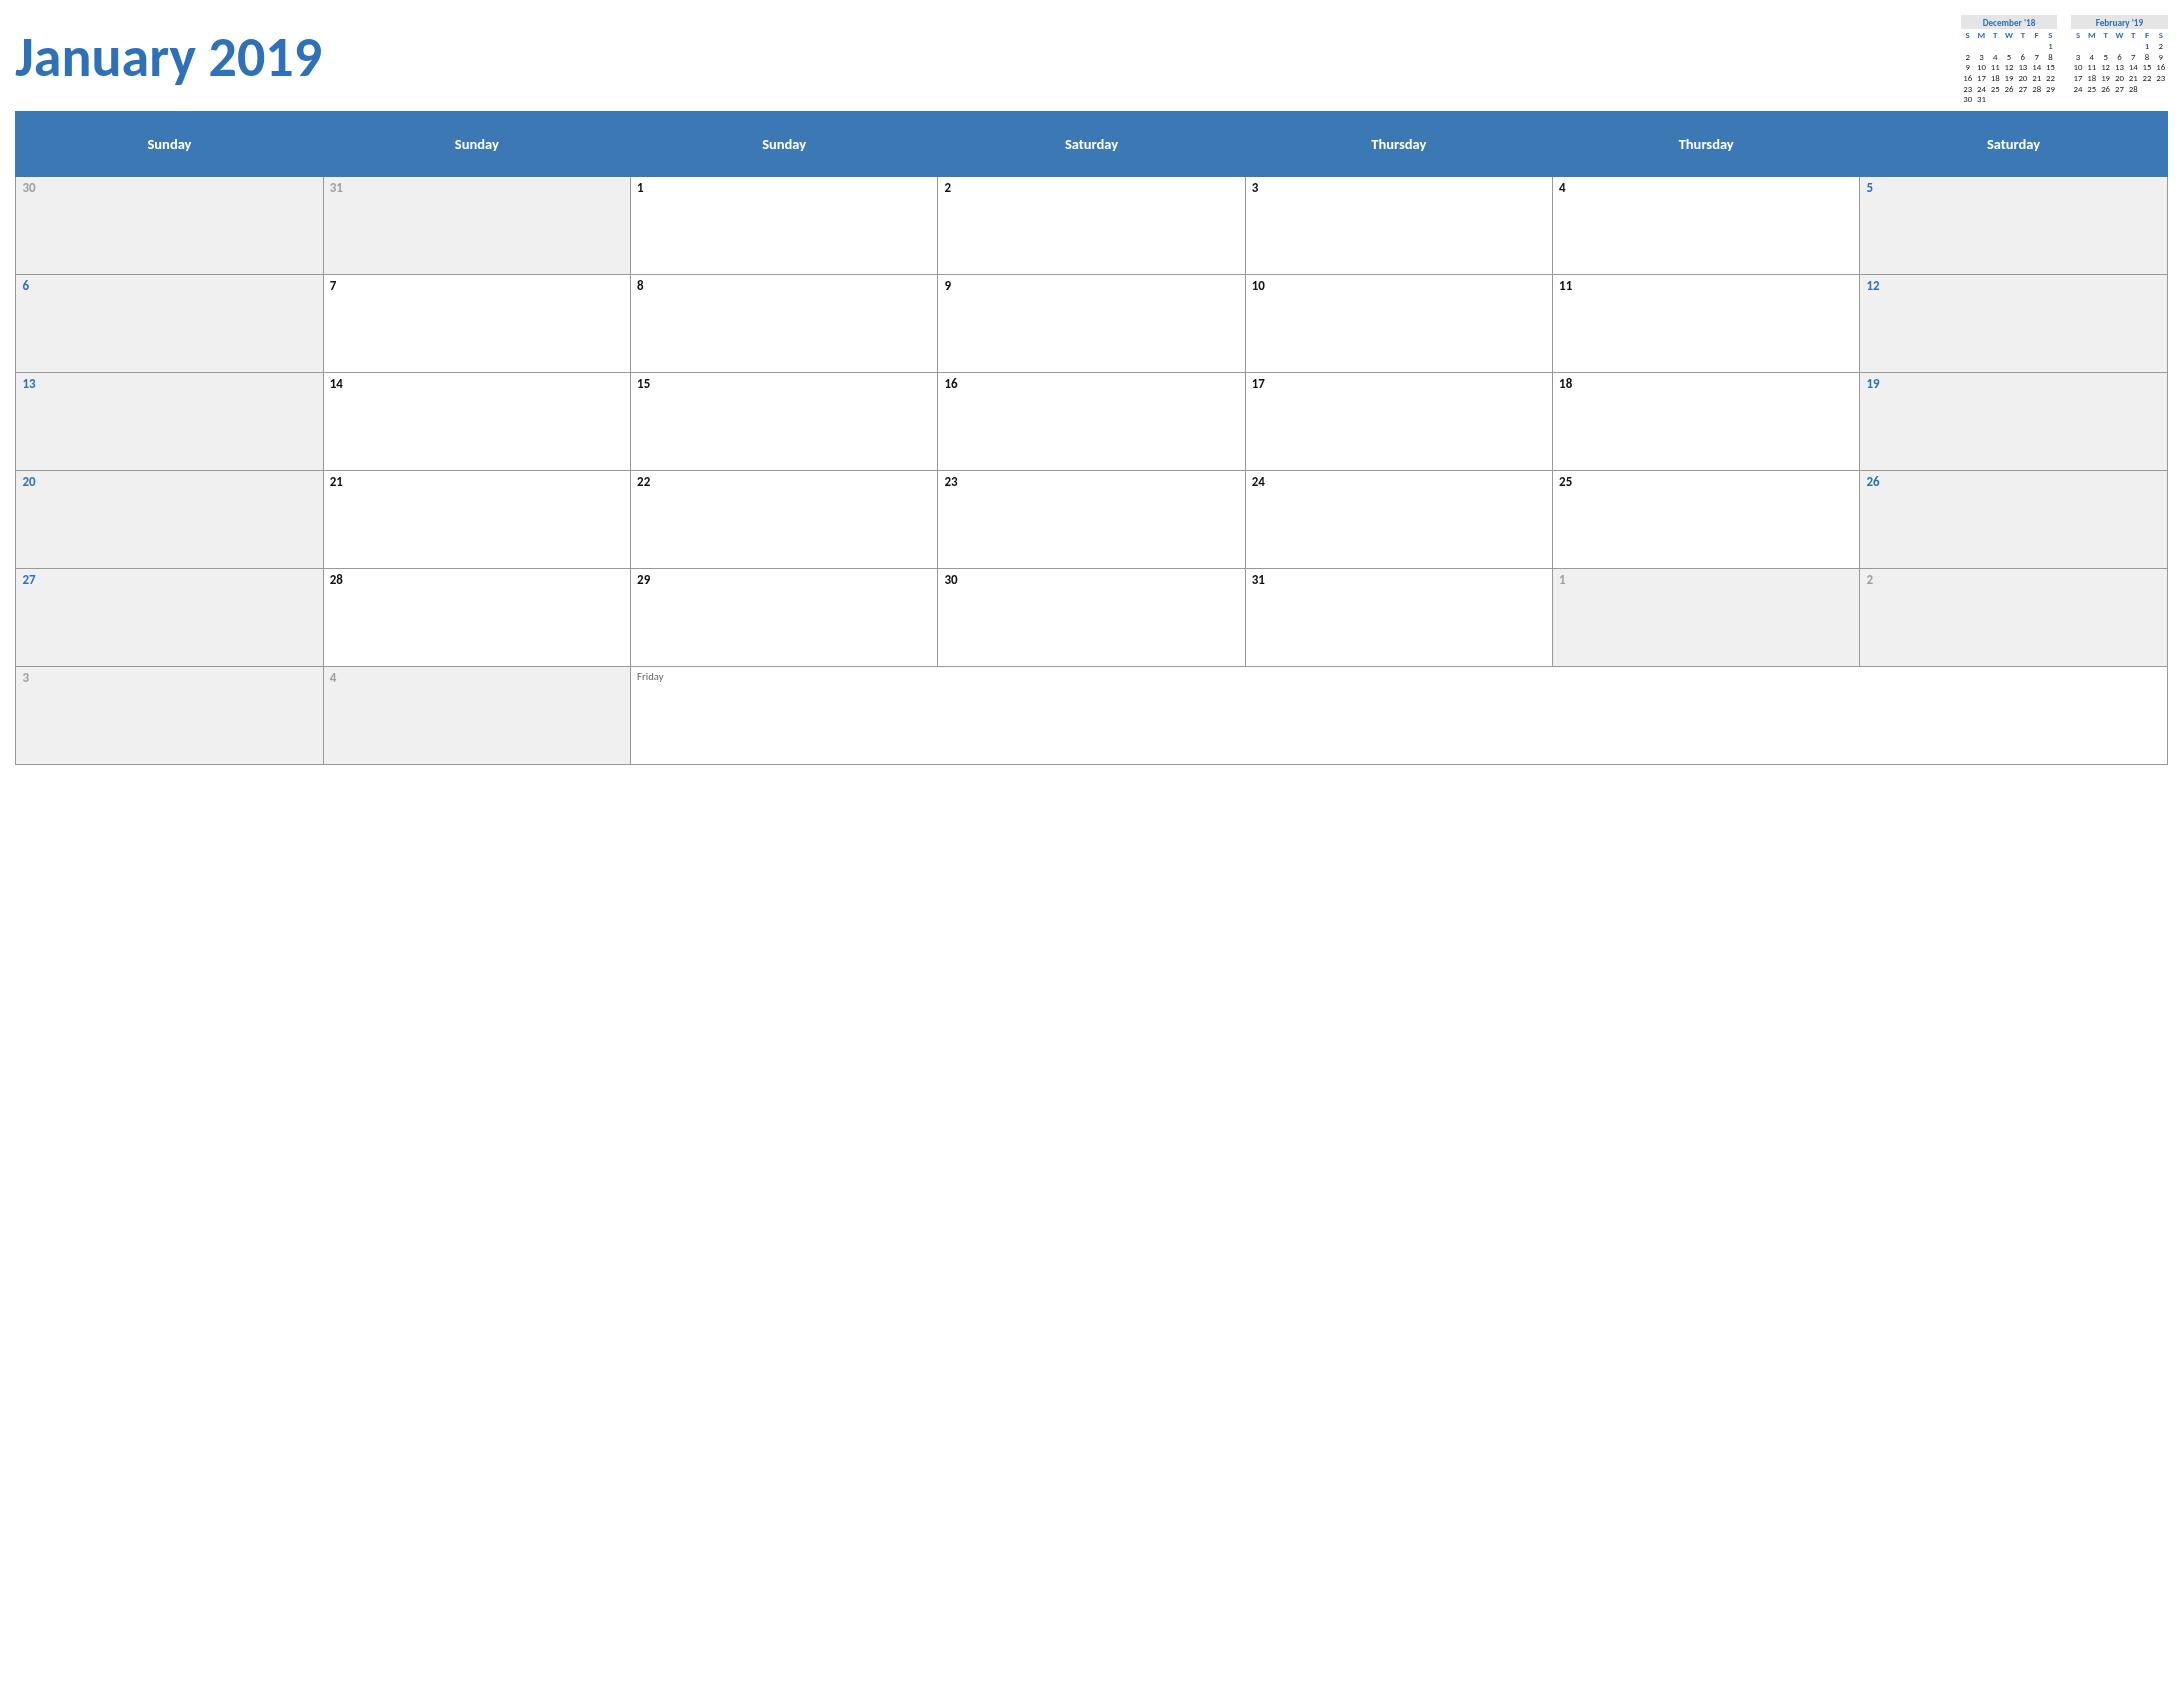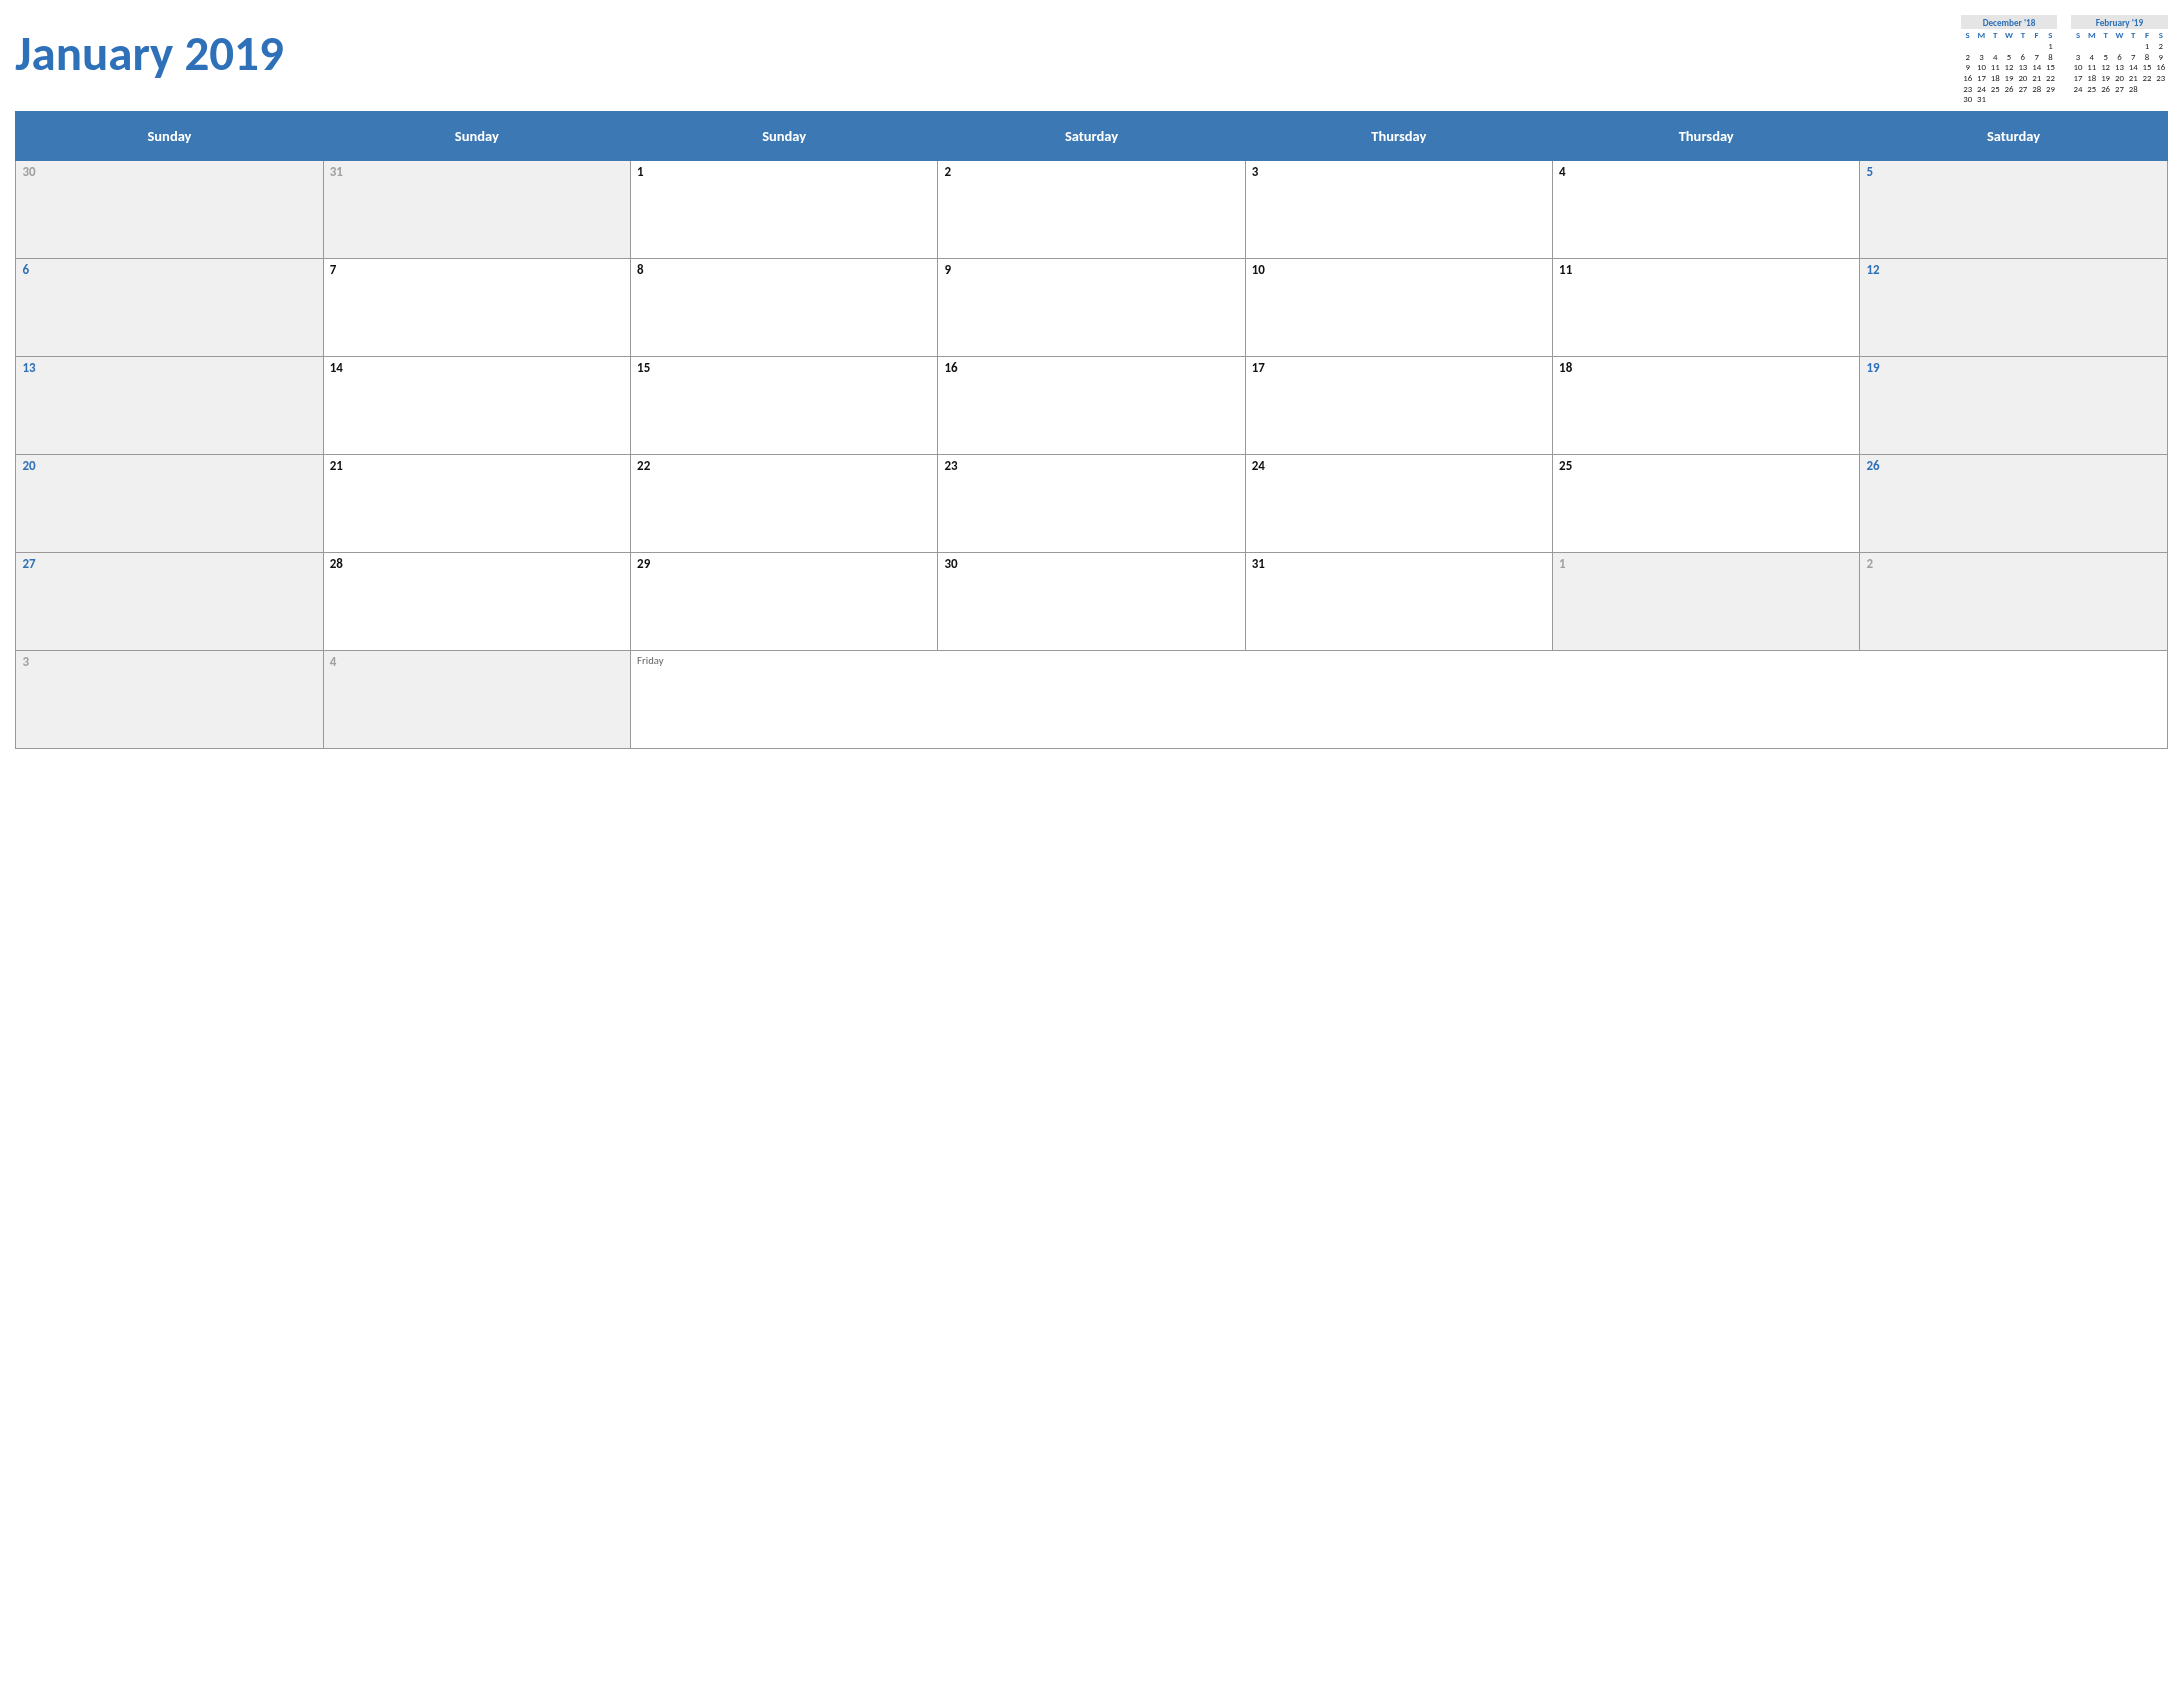--- a/index.html
+++ b/index.html
@@ -9,21 +9,21 @@
     font-family: Calibri, "Segoe UI", Arial, sans-serif;
     background: #fff;
   }
   .header {
     display: flex;
     justify-content: space-between;
     align-items: flex-start;
     margin-bottom: 6.1px;
   }
   .title {
-    font-size: 49px;
+    font-size: 56px;
     font-weight: 700;
     color: #2f71b8;
     line-height: 1;
     margin-top: 13.8px;
   }
   .mini-calendars {
     display: flex;
     gap: 13.8px;
   }
   .mini {
@@ -61,21 +61,21 @@
   .calendar {
     width: 100%;
     border-collapse: collapse;
     table-layout: fixed;
   }
   .calendar th {
     background: #3c78b4;
     color: #fff;
     font-weight: 700;
     font-size: 14.5px;
-    padding: 15px 0;
+    padding: 23px 0;
     border: 0.8px solid #3c78b4;
   }
   .calendar td {
     border: 0.8px solid #999;
     vertical-align: top;
     height: 98px;
     padding: 3.1px 6.1px;
     position: relative;
   }
   .daynum {

